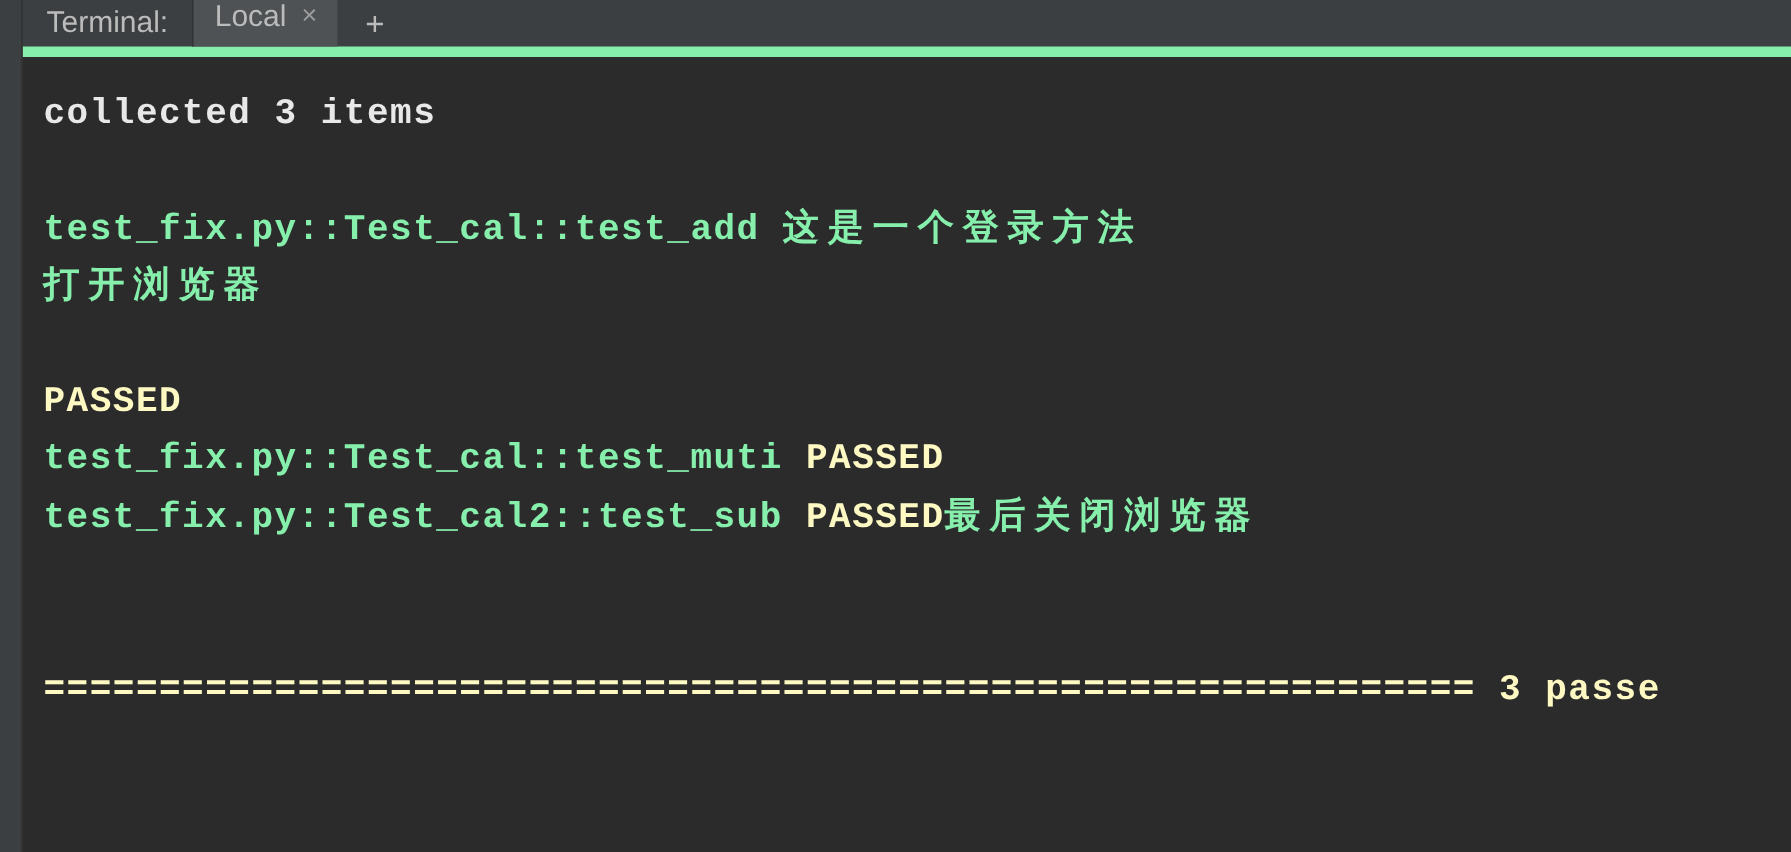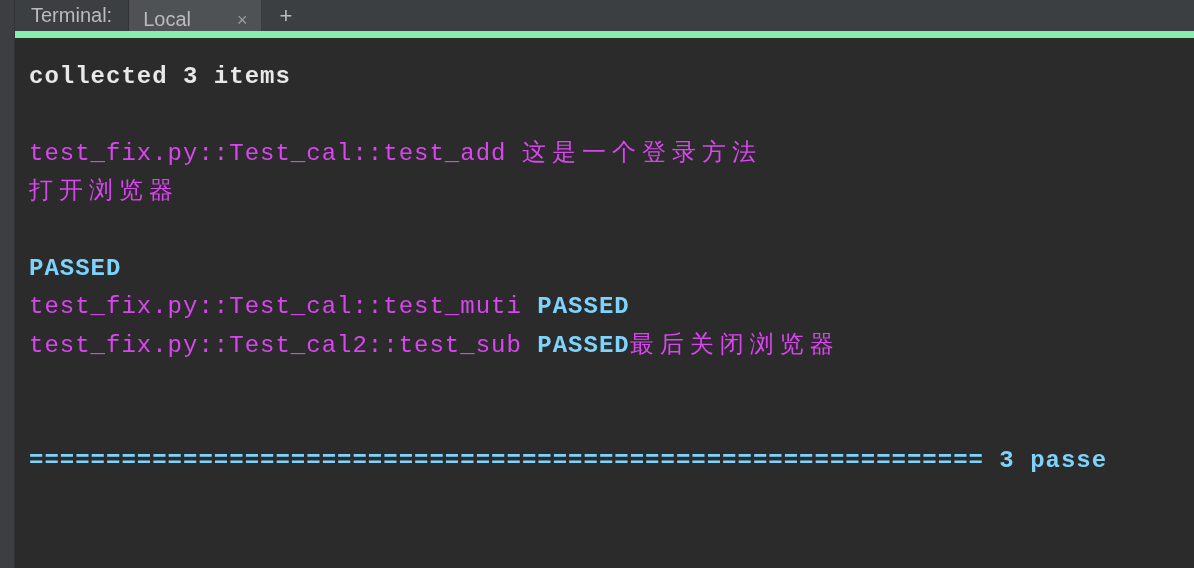--- a/index.html
+++ b/index.html
@@ -33,29 +33,28 @@
       margin-left: 15px;
     }
     .tab-label {
       color: #bbbbbb;
       font-size: 20px;
       padding: 0 16px;
       font-family: -apple-system, "Segoe UI", sans-serif;
     }
     .tab {
       display: flex;
-      align-items: flex-end;
+      align-items: flex-start;
       height: 100%;
       padding: 0 14px;
       background: #4e5254;
       color: #bbbbbb;
       font-size: 20px;
       font-family: -apple-system, "Segoe UI", sans-serif;
       border-left: 1px solid #323232;
-      gap: 36px;
     }
     .tab-close {
       margin-left: 10px;
       color: #9e9e9e;
       font-size: 18px;
       cursor: pointer;
     }
     .tab-add {
       display: flex;
       align-items: center;
@@ -76,26 +75,26 @@
       font-weight: bold;
       letter-spacing: 1px;
       white-space: pre;
     }
     .bold-white {
       color: #e8e8e8;
       font-weight: bold;
       text-align: right;
     }
     .green {
-      color: #7dd3fc;
+      color: #fef9c3;
       font-weight: bold;
     }
     .normal {
-      color: #d946ef;
-      font-weight: normal;
+      color: #86efac;
+      font-weight: bold;
     }
     .cjk {
       letter-spacing: 6px;
     }
   </style>
 </head>
 <body>
 
 <div class="sidebar-strip"></div>
 

